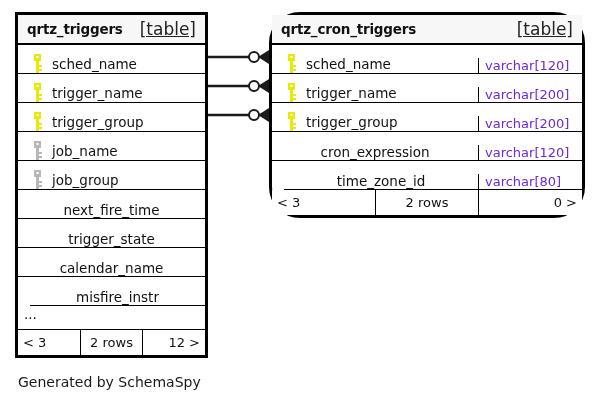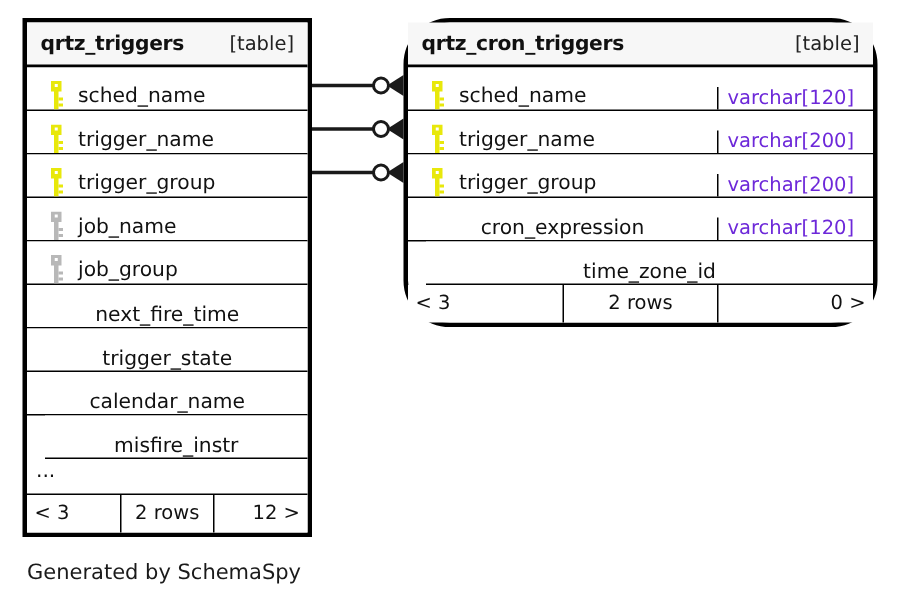--- a/index.html
+++ b/index.html
@@ -55,23 +55,24 @@
     padding: 0 9px 0 9px;
   }
   .table-title {
     font-weight: bold;
     font-size: 13.5px;
     color: #111111;
     letter-spacing: -0.2px;
     white-space: nowrap;
   }
   .table-tag {
-    font-size: 13px;
+    font-size: 17px;
     color: #222222;
     white-space: nowrap;
+    text-decoration: underline;
   }
 
   
   .col-row {
     box-sizing: border-box;
     display: flex;
     align-items: flex-end;
     border-bottom: 1.5px solid #000000;
     height: 29px;
     background: #ffffff;
@@ -367,20 +368,23 @@
       </div>
       <div class="col-type-cell">
         <span class="col-type-text">varchar[120]</span>
       </div>
     </div>
 
     <div class="col-row nokey last-col">
       <div class="col-name-cell">
         <span class="col-label">time_zone_id</span>
       </div>
+      <div class="col-type-cell">
+        <span class="col-type-text">varchar[80]</span>
+      </div>
     </div>
 
     <div class="table-footer">
       <div class="footer-cell footer-left">&lt; 3</div>
       <div class="footer-cell footer-mid">2 rows</div>
       <div class="footer-cell footer-right">0 &gt;</div>
     </div>
   </div>
 
   <svg id="connectors">

